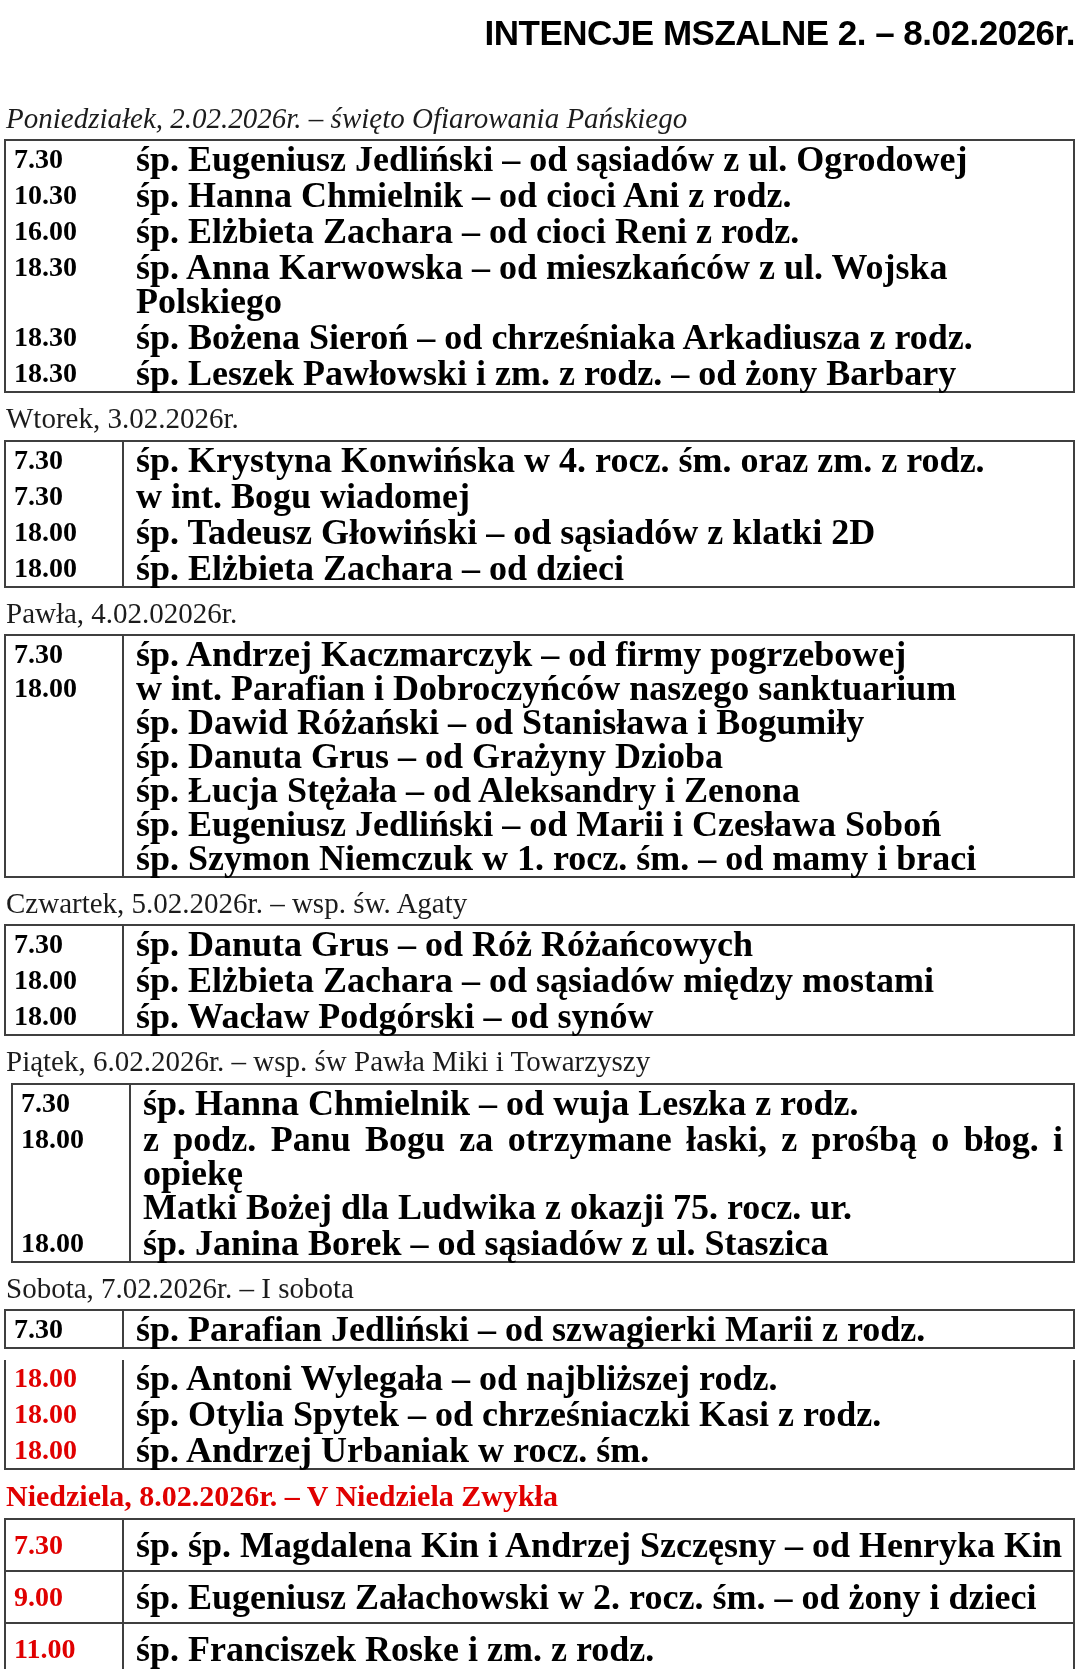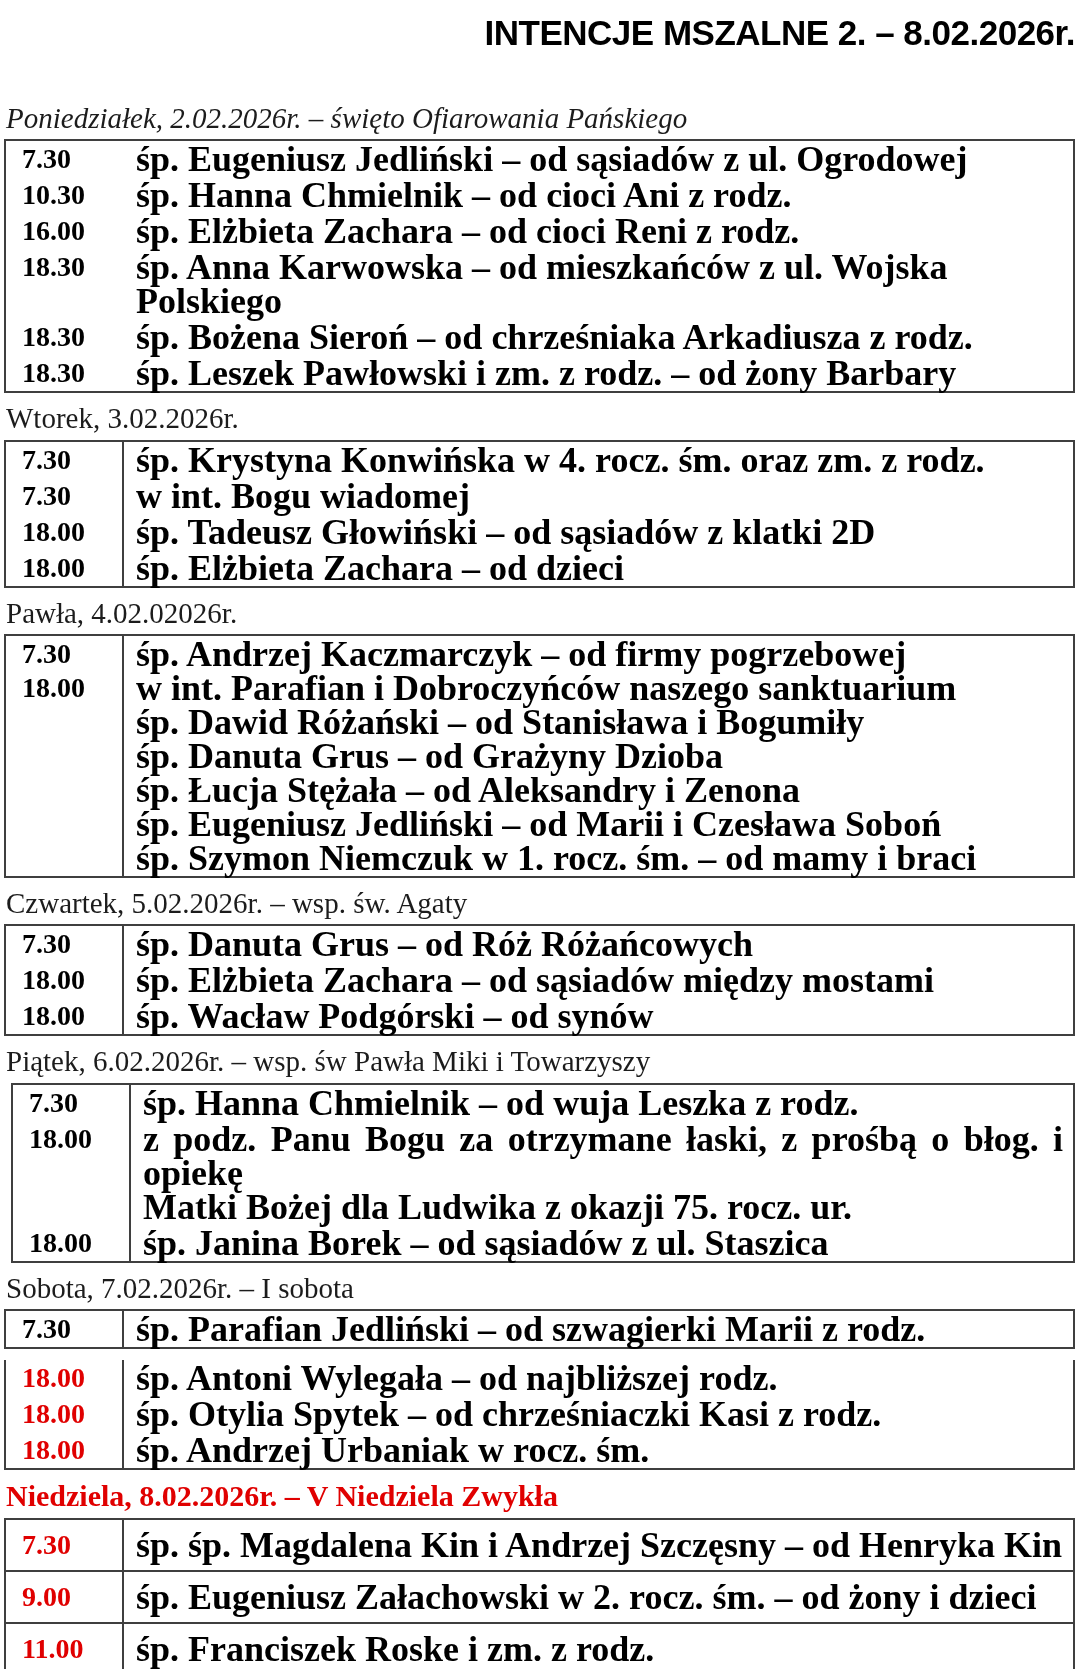--- a/index.html
+++ b/index.html
@@ -31,21 +31,21 @@
   .mass-table.indent{margin-left:7px;}
   .mass-table.no-top{border-top:0;}
   .mass-table.gap-above{margin-top:11px;}
   .mass-row{display:flex;align-items:stretch;}
   .separators .mass-row{border-bottom:2px solid var(--border);}
   .separators .mass-row:last-child{border-bottom:0;gap:12px;}
   .mass-row>div{padding-top:1px;padding-bottom:1px;}
   .separators .mass-row>div{padding-top:8px;padding-bottom:8px;}
   .time-cell{
     flex:0 0 118px;box-sizing:border-box;
-    padding-left:16px;padding-right:6px;
+    padding-left:8px;padding-right:6px;
     font-weight:700;font-size:28px;line-height:34px;
   }
   .divider .time-cell{border-right:2px solid var(--border);}
   .time-cell.red .time-value{color:var(--red);}
   .desc-cell{
     flex:1;min-width:0;box-sizing:border-box;
     padding-left:12px;padding-right:10px;
     font-weight:700;font-size:36px;line-height:34px;
   }
   .desc-line.force-justify{text-align:justify;text-align-last:justify;}

